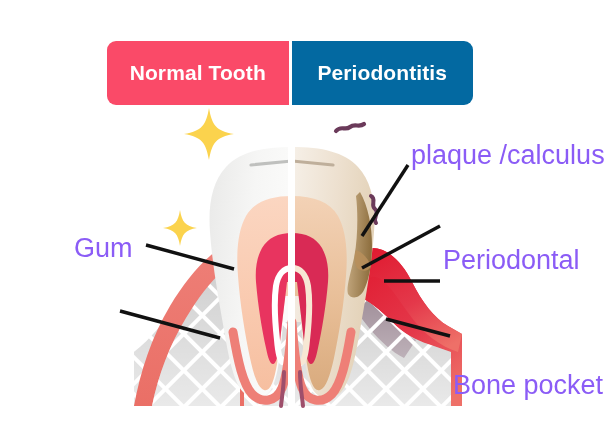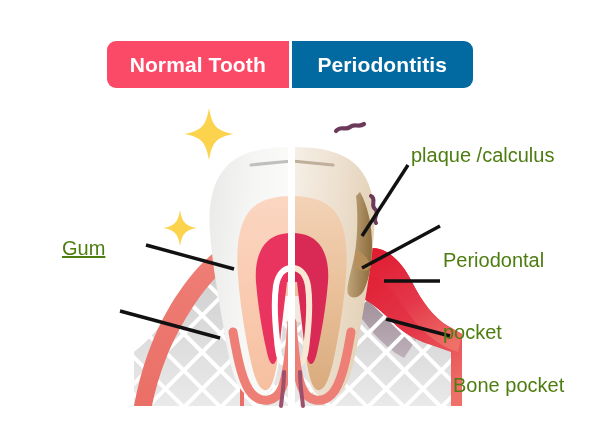--- a/index.html
+++ b/index.html
@@ -2,38 +2,38 @@
 <html><head>
 <meta charset="utf-8">
 <style>
   html,body{margin:0;padding:0;background:#ffffff;}
   body{width:612px;height:445px;overflow:hidden;
        font-family:"Liberation Sans",sans-serif;}
   #stage{position:relative;width:612px;height:445px;background:#fff;}
 
   
   .pill{
-    position:absolute;left:107px;top:41px;width:366px;height:47px;
+    position:absolute;left:107px;top:41px;width:366px;height:64px;
     display:flex;border-radius:9px;overflow:hidden;
   }
   .pill-half{
     flex:1 1 50%;display:flex;align-items:center;justify-content:center;
     color:#ffffff;font-weight:bold;font-size:21px;letter-spacing:.1px;
     font-family:"Liberation Sans",sans-serif;
   }
   .pill-normal{background:#FA4A68;}
   .pill-perio{background:#0369a1;}
   .pill-sep{width:3px;background:#ffffff;flex:0 0 3px;}
 
   
   .lbl{
-    position:absolute;color:#4d7c0f;font-size:20px;line-height:24px;
+    position:absolute;color:#8b5cf6;font-size:27px;line-height:24px;
     font-family:"Liberation Sans",sans-serif;white-space:pre;
   }
-  .lbl-gum{left:62px;top:236px;text-decoration:underline;}
+  .lbl-gum{left:74px;top:236px;}
   .lbl-jaw{left:22px;top:299px;}
   .lbl-plaque{left:411px;top:143px;}
   .lbl-pocket{left:443px;top:200px;}
   .lbl-infl{left:444px;top:270px;}
   .lbl-bone{left:453px;top:325px;}
 
   svg{position:absolute;left:0;top:0;}
 </style>
 </head>
 <body>
@@ -226,21 +226,20 @@
     <div class="pill-half pill-normal">Normal Tooth</div>
     <div class="pill-sep"></div>
     <div class="pill-half pill-perio">Periodontitis</div>
   </div>
 
   <div class="lbl lbl-gum">Gum</div>
   <div class="lbl lbl-plaque">plaque /calculus</div>
 
   <div class="lbl lbl-pocket">
     <div>Periodontal</div>
-    <div>pocket</div>
   </div>
 
 
   <div class="lbl lbl-bone">
     <div>Bone pocket</div>
     
   </div>
 
 </div>
 

